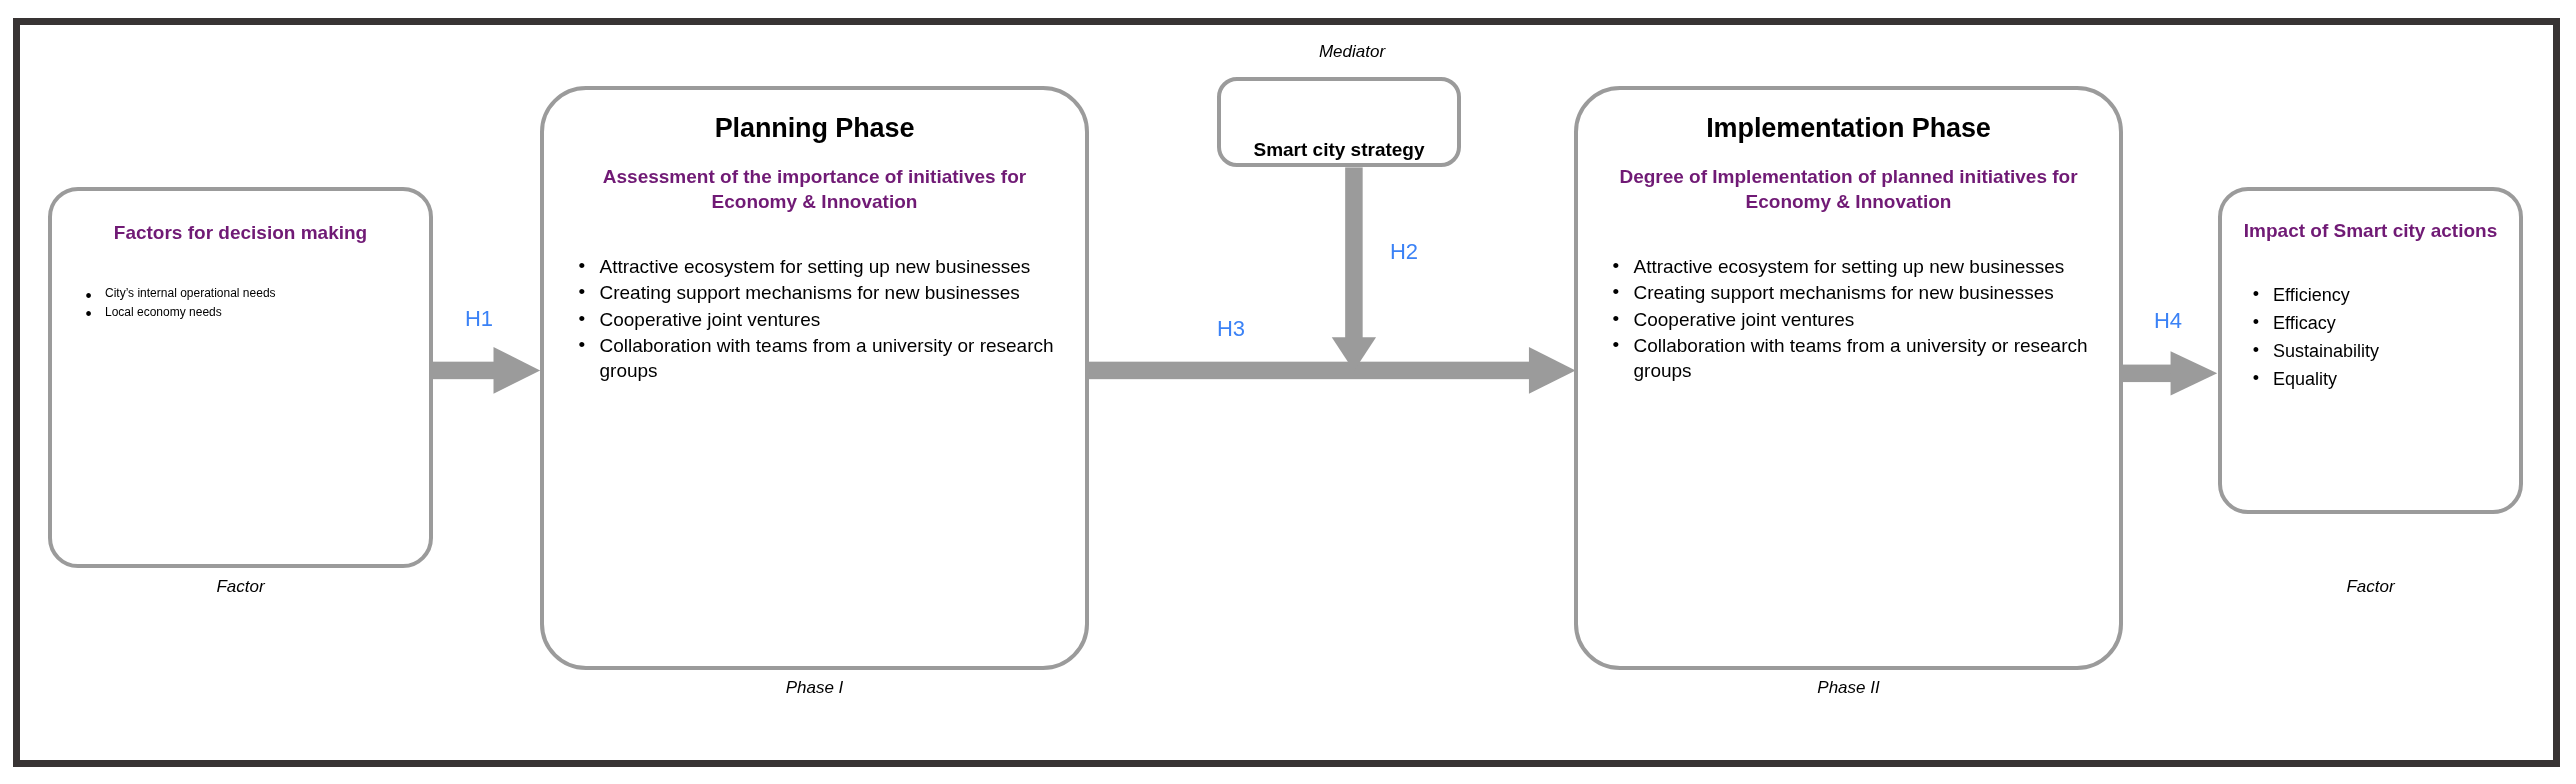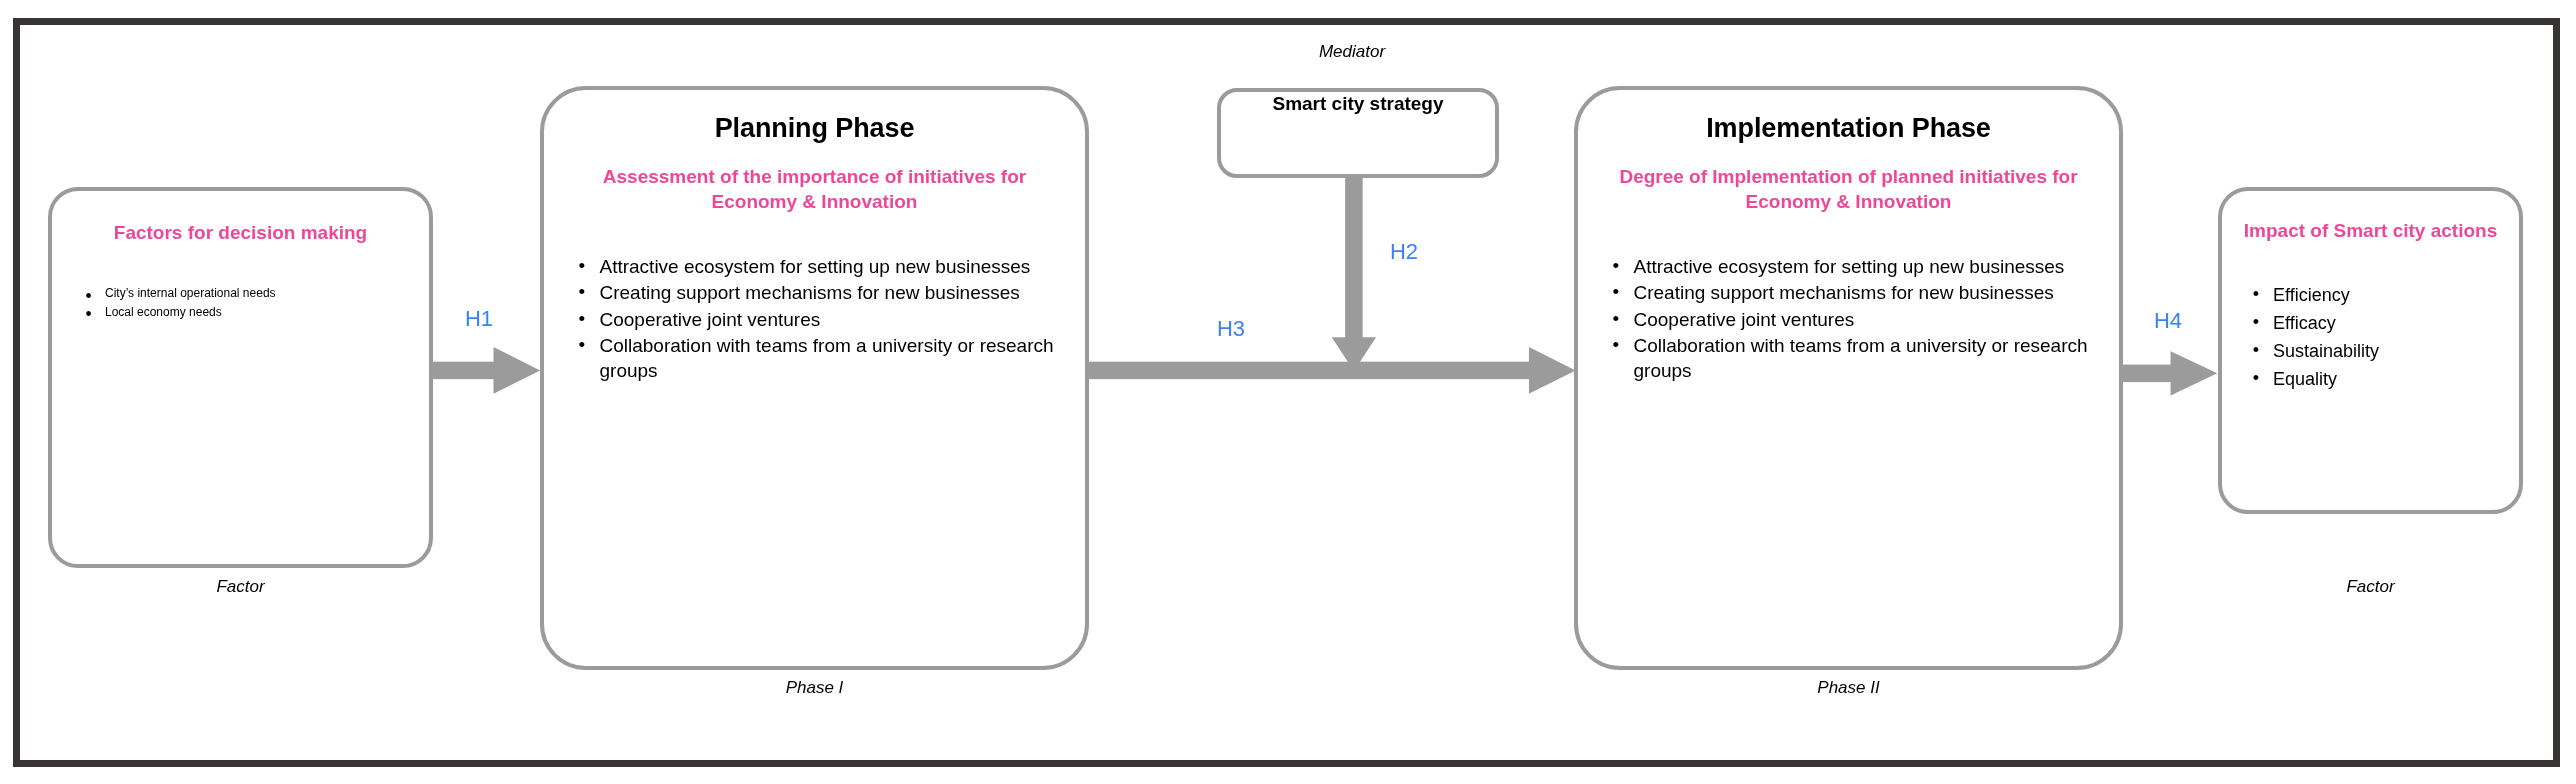--- a/index.html
+++ b/index.html
@@ -53,21 +53,21 @@
     line-height: 1.12;
     text-align: center;
     color: #000000;
     letter-spacing: -0.1px;
   }
   .node-title {
     font-weight: bold;
     font-size: 19px;
     line-height: 1.28;
     text-align: center;
-    color: #ec4899;
+    color: #701a75;
   }
   .node-title.sub {
     font-size: 19px;
   }
   .mediator-title {
     font-weight: bold;
     font-size: 19px;
     line-height: 1.3;
     text-align: center;
     color: #000000;
@@ -143,22 +143,22 @@
   
   #box-factors {
     left: 48px;  top: 187px;  width: 385px;  height: 381px;
     padding: 30px 20px 0 20px;
   }
   #box-planning {
     left: 540px; top: 86px; width: 549px; height: 584px;
     padding: 23px 21px 0 21px;
   }
   #box-mediator {
-    left: 1217px; top: 77px; width: 282px; height: 90px;
-    padding: 0; justify-content: flex-start; margin-top: 11px;
+    left: 1217px; top: 77px; width: 244px; height: 90px;
+    padding: 0; justify-content: flex-end;
   }
   #box-implementation {
     left: 1574px; top: 86px; width: 549px; height: 584px;
     padding: 23px 21px 0 21px;
   }
   #box-impact {
     left: 2218px; top: 187px; width: 305px; height: 327px;
     padding: 28px 15px 0 15px;
   }
   .spacer-md { height: 22px; }

